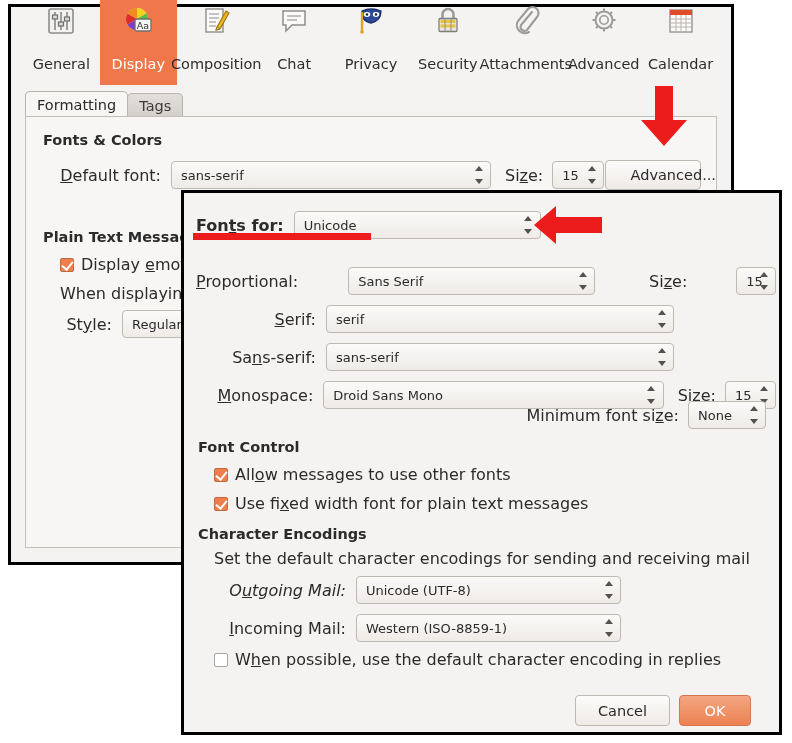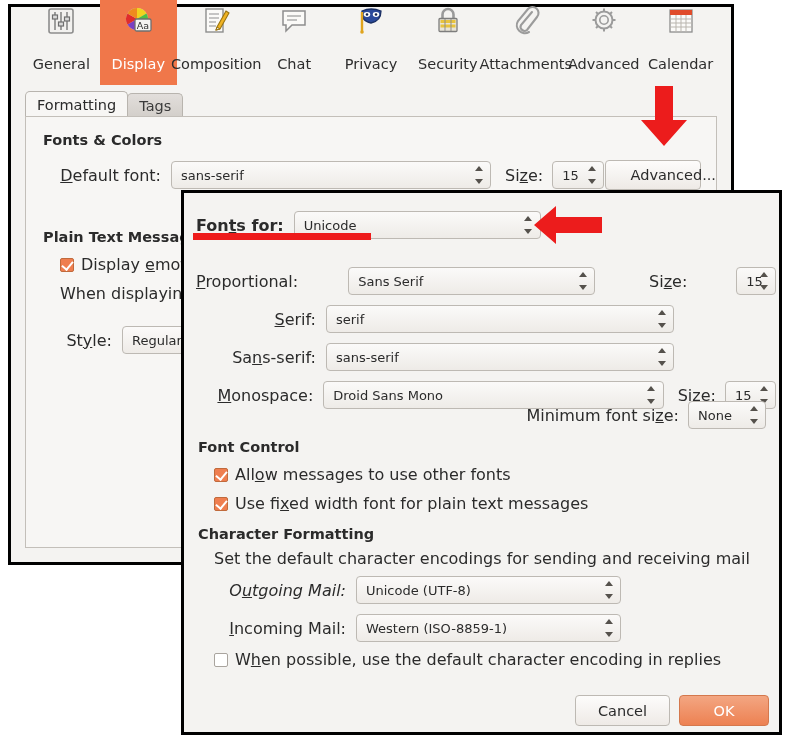--- a/index.html
+++ b/index.html
@@ -406,21 +406,21 @@
 
       <div style="position:absolute; left:17px; top:112px;" class="grp-title">Plain Text Messages</div>
 
       <div class="row" style="position:absolute; left:34px; top:138px;">
         <span class="cbx on"></span>
         <span class="lbl" style="margin-left:7px;">Display <span class="u">e</span>moticons</span>
       </div>
 
       <div class="lbl" style="position:absolute; left:34px; top:167px;">When displaying quo</div>
 
-      <div class="row" style="position:absolute; left:34px; top:209px;">
+      <div class="row" style="position:absolute; left:34px; top:193px;">
         <span class="lbl" style="width:52px; text-align:right;">St<span class="u">y</span>le:</span>
         <div class="combo" style="width:140px; margin-left:10px;">
           <span>Regular</span>
           <span class="spin">
               <i class="up"></i>
               <i class="dn"></i>
             </span>
         </div>
       </div>
 
@@ -520,21 +520,21 @@
     <div class="row" style="position:absolute; left:30px; top:272px;">
       <span class="cbx on"></span>
       <span class="lbl" style="margin-left:7px;">All<span class="u">o</span>w messages to use other fonts</span>
     </div>
 
     <div class="row" style="position:absolute; left:30px; top:301px;">
       <span class="cbx on"></span>
       <span class="lbl" style="margin-left:7px;">Use fi<span class="u">x</span>ed width font for plain text messages</span>
     </div>
 
-    <div class="grp-title" style="position:absolute; left:14px; top:333px;">Character Formatting</div>
+    <div class="grp-title" style="position:absolute; left:14px; top:333px;">Character Encodings</div>
 
     <div class="lbl" style="position:absolute; left:30px; top:356px;">Set the default character encodings for sending and receiving mail</div>
 
     <div class="row" style="position:absolute; left:32px; top:383px;">
       <span class="lbl" style="width:130px; text-align:right;font-style:italic;">O<span class="u">u</span>tgoing Mail:</span>
       <div class="combo" style="width:265px; margin-left:10px;">
         <span>Unicode (UTF-8)</span>
         <span class="spin">
             <i class="up"></i>
             <i class="dn"></i>
@@ -554,21 +554,21 @@
     </div>
 
     <div class="row" style="position:absolute; left:30px; top:457px;">
       <span class="cbx off"></span>
       <span class="lbl" style="margin-left:7px;">W<span class="u">h</span>en possible, use the default character encoding in replies</span>
     </div>
 
     <div class="btn" style="position:absolute; left:391px; top:502px; width:95px; height:31px;">
       <span>Cancel</span>
     </div>
-    <div class="btn primary" style="position:absolute; left:495px; top:502px; width:90px; height:31px;text-align:center;">
+    <div class="btn primary" style="position:absolute; left:495px; top:502px; width:72px; height:31px;text-align:center;">
       <span>OK</span>
     </div>
   </div>
 
   <div id="red-underline"></div>
 
   <svg style="position:absolute; left:534px; top:205px;" width="68" height="40">
     <path class="red" d="M0 20 L22 1 V12 H68 V28 H22 V39 Z"></path>
   </svg>
 

